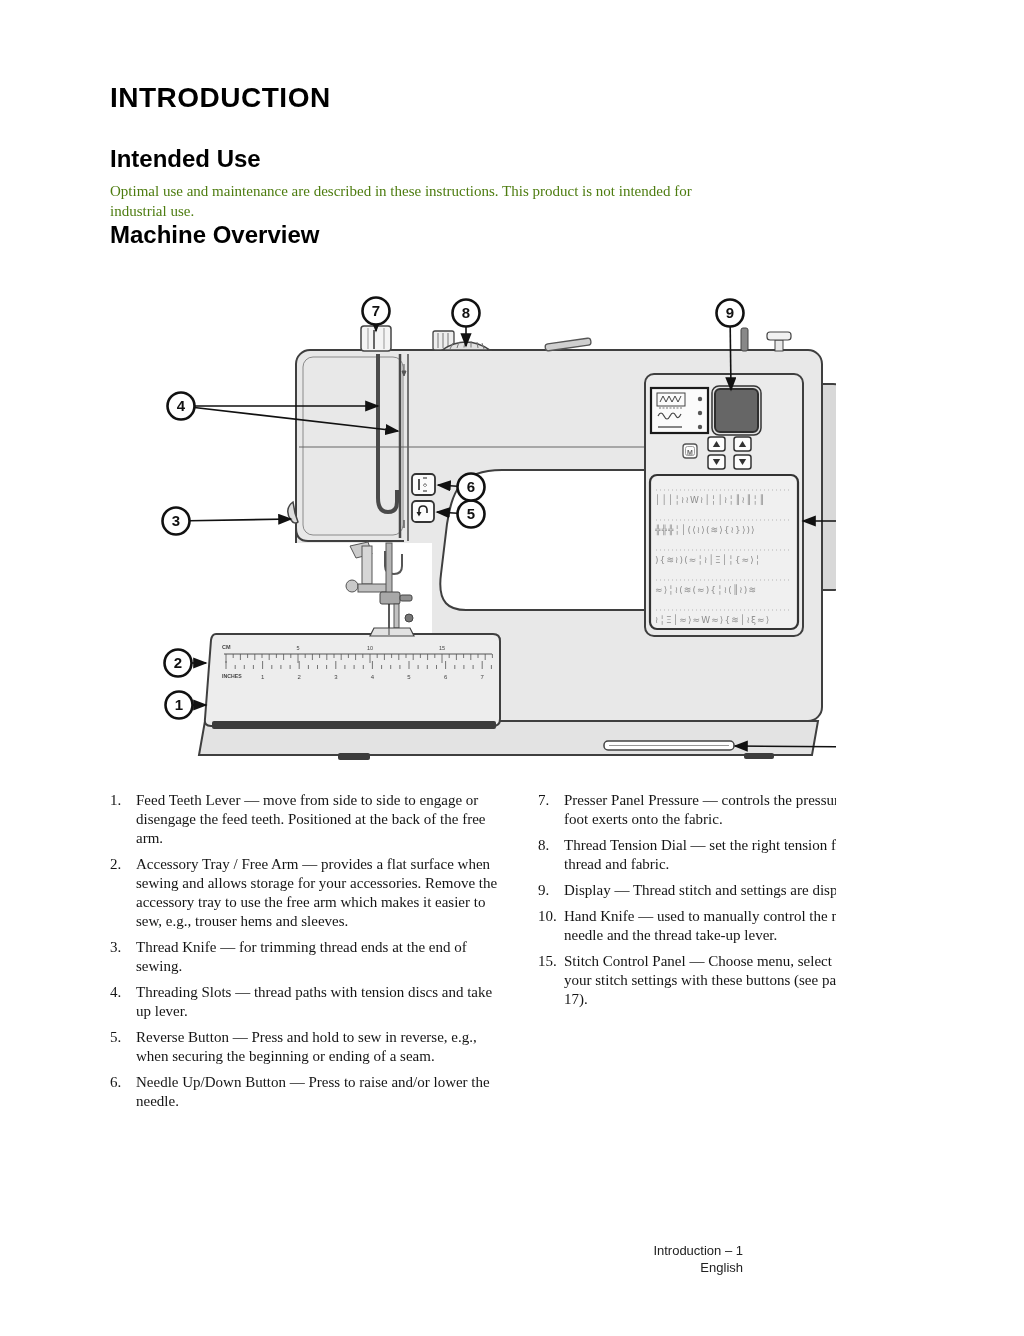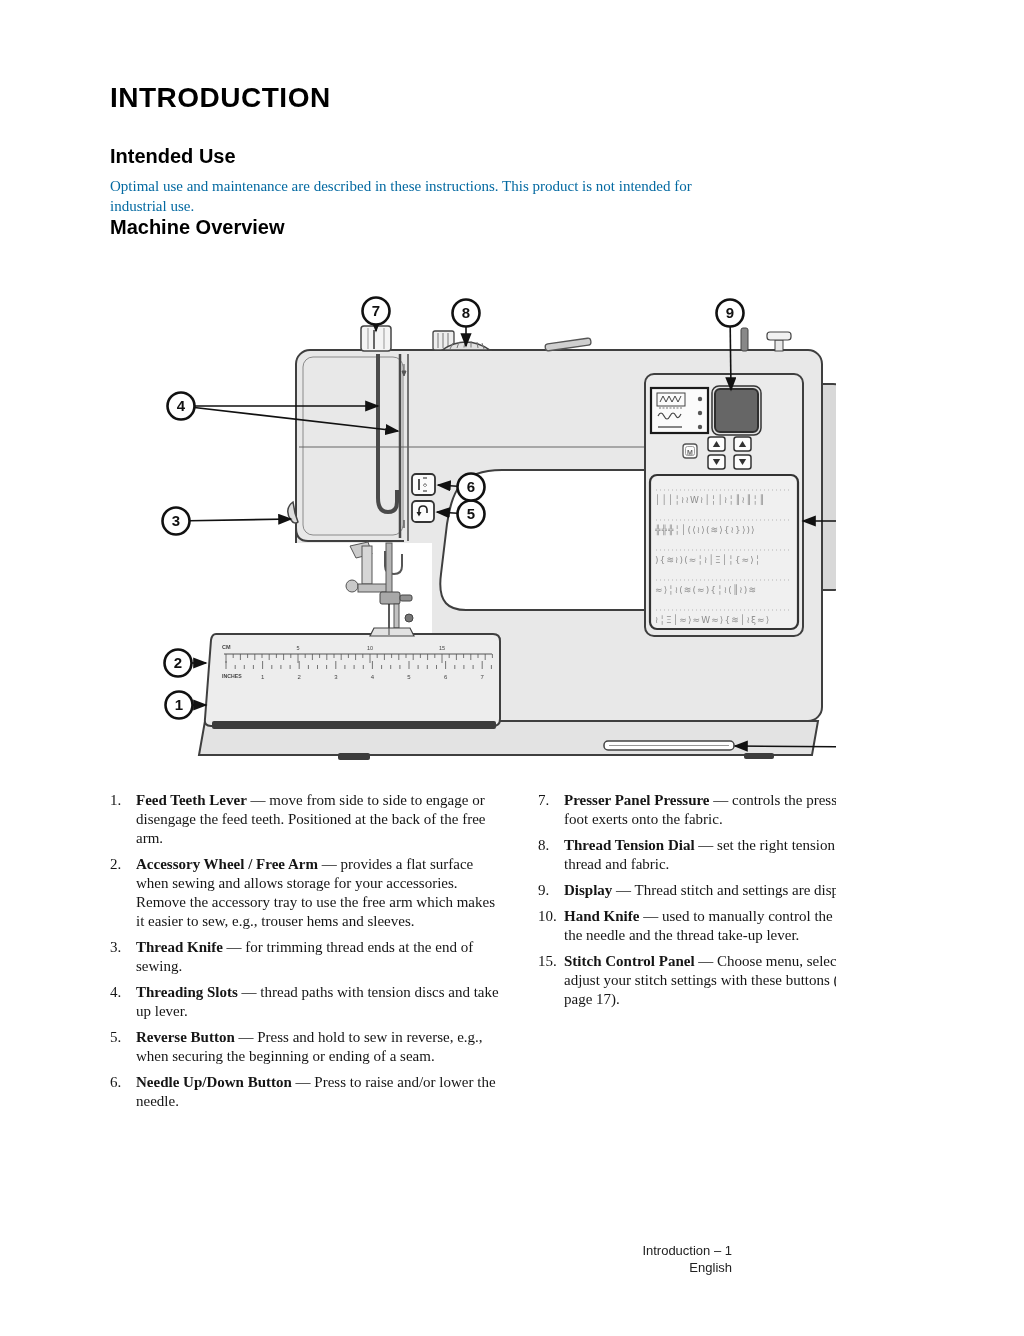--- a/index.html
+++ b/index.html
@@ -1,34 +1,34 @@
 <!DOCTYPE html>
 <html><head>
 <meta charset="utf-8">
 <style>
   html,body{margin:0;padding:0;background:#ffffff;}
   .page{position:relative;width:836px;height:1336px;background:#fff;overflow:hidden;
         font-family:"Liberation Serif",serif;color:#111;}
   .header{padding:82px 94px 0 110px;}
   .title{font-family:"Liberation Sans",sans-serif;font-size:28px;font-weight:bold;
          color:#000;margin:0;letter-spacing:.5px;}
-  .h2{font-family:"Liberation Sans",sans-serif;font-size:20px;font-weight:bold;color:#000;}
+  .h2{font-family:"Liberation Sans",sans-serif;font-size:24px;font-weight:bold;color:#000;}
   .h2.iu{margin-top:31px;}
   .h2.mo{}
-  .para{font-size:15px;line-height:20px;margin:8px 0 0 0;color:#0369a1;}
+  .para{font-size:15px;line-height:20px;margin:8px 0 0 0;color:#4d7c0f;}
   svg.diagram{position:absolute;left:0;top:293px;}
   .legend{position:absolute;left:110px;top:791px;width:826px;display:flex;gap:32px;}
   .legend ol{list-style:none;margin:0;padding:0;}
   .col-l{width:396px;}
   .col-r{width:398px;}
   .legend-item{display:flex;font-size:15px;line-height:19px;margin-bottom:7px;color:#151515;}
   .legend-item .num{width:26px;flex:none;}
   .legend-item .body{flex:1;}
-  .term{font-weight:bold;}
-  .footer{position:absolute;right:104px;top:1242px;text-align:right;
+  .term{font-weight:normal;}
+  .footer{position:absolute;right:93px;top:1242px;text-align:right;
           font-family:"Liberation Sans",sans-serif;font-size:13px;line-height:17px;color:#222;margin-left:48px;}
 </style>
 </head>
 <body>
 
 <div class="page">
 
   <div class="header">
     <h1 class="title">INTRODUCTION</h1>
     <div class="h2 iu">Intended Use</div>
@@ -298,21 +298,21 @@
 
   <div class="legend">
     <ol class="col-l" id="col-left">
   <li class="legend-item">
     <span class="num">1.</span>
     <span class="body"><b class="term">Feed Teeth Lever</b><span class="desc"> — move from side to side to engage or disengage the feed teeth. Positioned at the back of the free arm.</span></span>
   </li>
 
   <li class="legend-item">
     <span class="num">2.</span>
-    <span class="body"><b class="term">Accessory Wheel / Free Arm</b><span class="desc"> — provides a flat surface when sewing and allows storage for your accessories. Remove the accessory tray to use the free arm which makes it easier to sew, e.g., trouser hems and sleeves.</span></span>
+    <span class="body"><b class="term">Accessory Tray / Free Arm</b><span class="desc"> — provides a flat surface when sewing and allows storage for your accessories. Remove the accessory tray to use the free arm which makes it easier to sew, e.g., trouser hems and sleeves.</span></span>
   </li>
 
   <li class="legend-item">
     <span class="num">3.</span>
     <span class="body"><b class="term">Thread Knife</b><span class="desc"> — for trimming thread ends at the end of sewing.</span></span>
   </li>
 
   <li class="legend-item">
     <span class="num">4.</span>
     <span class="body"><b class="term">Threading Slots</b><span class="desc"> — thread paths with tension discs and take up lever.</span></span>

